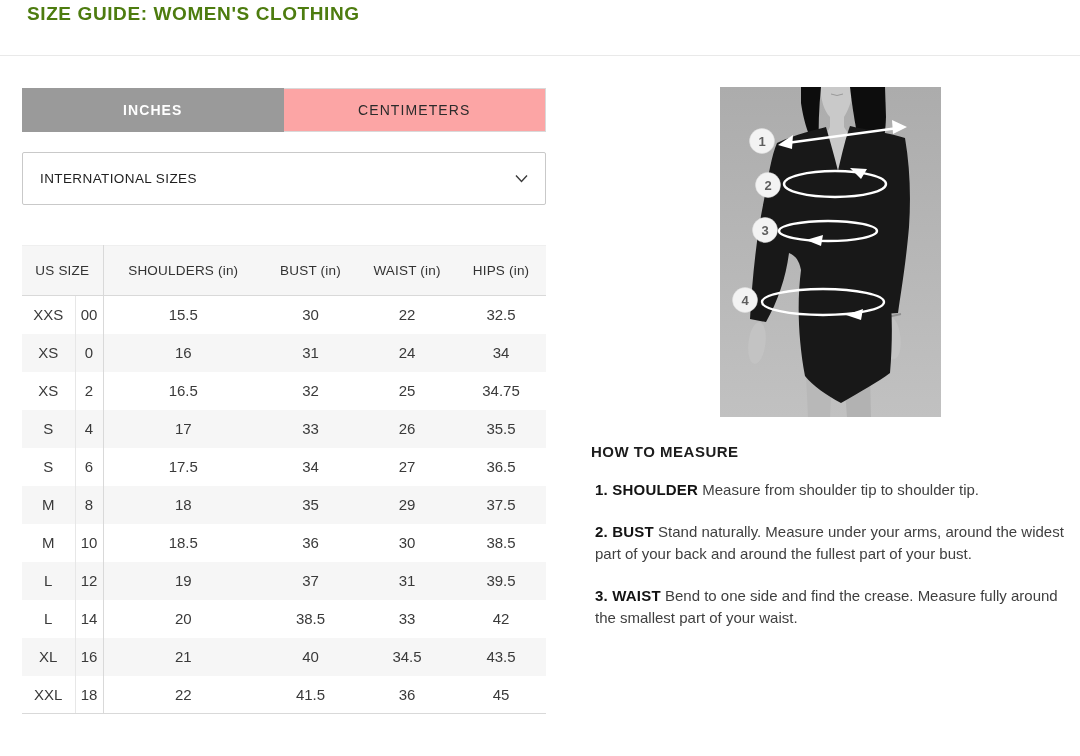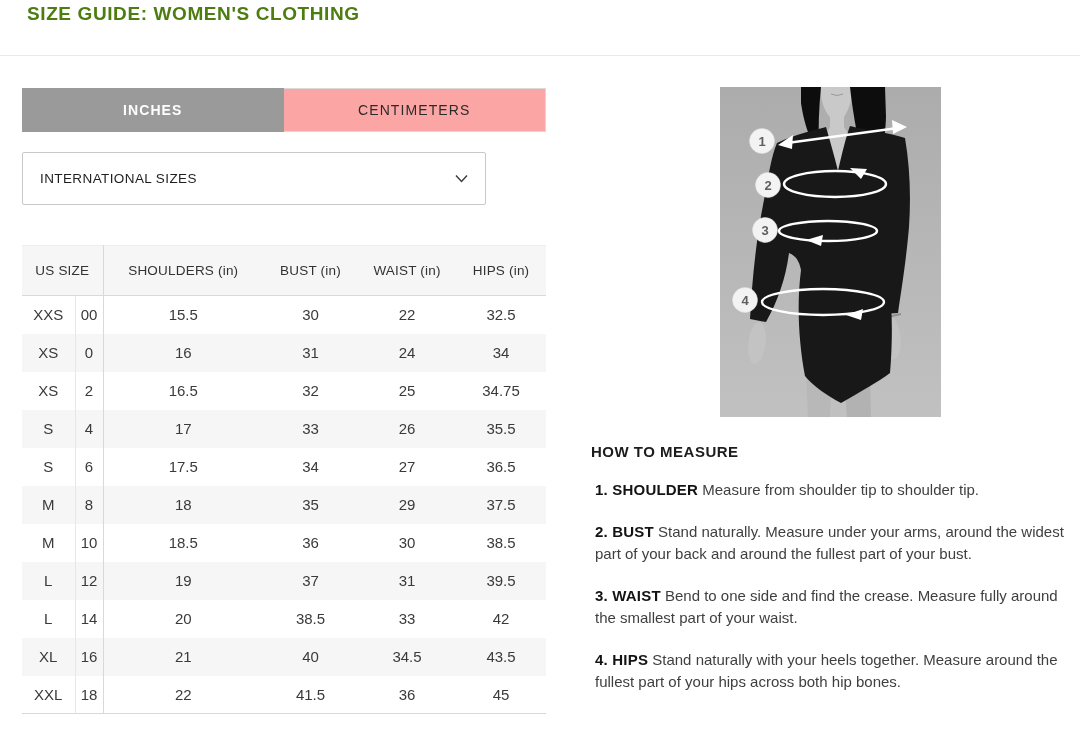--- a/index.html
+++ b/index.html
@@ -12,21 +12,21 @@
 
   
   .left-col { position:absolute; left:22px; top:88px; width:524px; }
 
   .tabbar { display:flex; width:524px; height:44px; }
   .tab { flex:1; display:flex; align-items:center; justify-content:center;
     font-size:14px; letter-spacing:1.1px; cursor:pointer; }
   .tab.active { background:#9a9a9a; color:#ffffff; font-weight:600; border:none; }
   .tab.inactive { background:#fca5a5; color:#2b2b2b; border:1px solid #d9d9d9; border-left:none; }
 
-  .dropdown { margin-top:20px; width:464px; height:53px; border:1px solid #c9c9c9;
+  .dropdown { margin-top:20px; width:524px; height:53px; border:1px solid #c9c9c9;
     border-radius:2px; display:flex; align-items:center; justify-content:space-between;
     padding:0 17px; cursor:pointer; background:#fff; }
   .dropdown-label { font-size:13.5px; letter-spacing:.4px; color:#1f1f1f; }
   .chevron { width:13px; height:9px; }
 
   table.size-table { margin-top:40px; width:524px; border-collapse:collapse; table-layout:fixed; }
   .size-table thead th { height:50px; background:#f6f6f6; font-weight:400;
     font-size:13.5px; color:#333; text-align:center; letter-spacing:.2px;
     border-top:1px solid #efefef; border-bottom:1px solid #d9d9d9; }
   .size-table thead th.h-ussize { border-right:1px solid #d9d9d9; }
@@ -244,15 +244,14 @@
         <text x="25" y="217.5">4</text>
       </g>
     </svg>
   </div>
 
   <h2 class="howto-title">HOW TO MEASURE</h2>
   <div>
       <p class="step"><strong>1. SHOULDER</strong> Measure from shoulder tip to shoulder tip.</p>
       <p class="step"><strong>2. BUST</strong> Stand naturally. Measure under your arms, around the widest part of your back and around the fullest part of your bust.</p>
       <p class="step"><strong>3. WAIST</strong> Bend to one side and find the crease. Measure fully around the smallest part of your waist.</p>
-      <p class="step"><strong>4. HIPS</strong> Stand naturally with your heels together. Measure around the fullest part of your hips across both hip bones.</p>
     </div>
 </div>
 
 </body></html>

